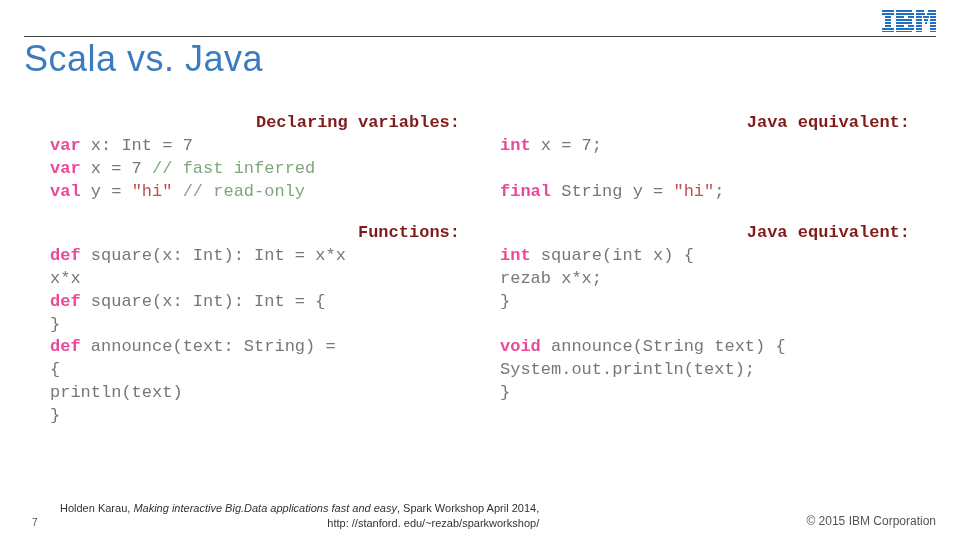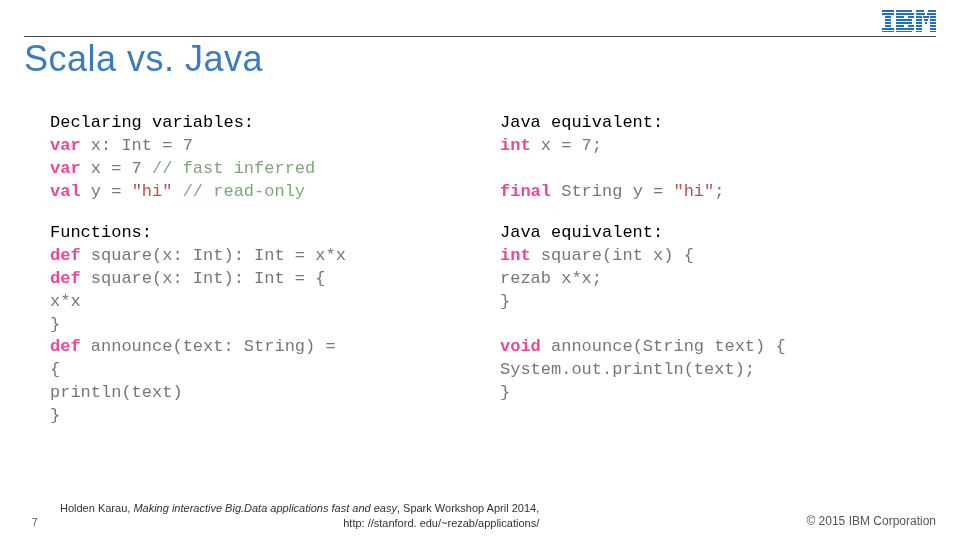--- a/index.html
+++ b/index.html
@@ -53,22 +53,23 @@
   }
   .col {
     flex: 1;
     font-family: "Consolas", "Menlo", "Courier New", monospace;
     font-size: 17px;
     line-height: 1.35;
     color: #777;
   }
   .block { margin-bottom: 18px; }
   .hdr {
-    font-weight: normal;
-    color: #000000;
+    font-weight: bold;
+    color: #7f1d1d;
+    text-align: right;
   }
   .kw { color: #ec4899; font-weight: bold; }
   .cm { color: #7ea77b; }
   .str { color: #c0504d; }
   .page-num {
     position: absolute;
     bottom: 12px;
     left: 32px;
     font-size: 10px;
     color: #555;
@@ -153,22 +154,22 @@
     <div class="col">
       <div class="block">
         <div class="hdr">Declaring variables:</div>
         <div><span class="kw">var</span><span> x: Int = 7</span></div>
         <div><span class="kw">var</span><span> x = 7 </span><span class="cm">// fast inferred</span></div>
         <div><span class="kw">val</span><span> y = </span><span class="str">"hi"</span><span> </span><span class="cm">// read-only</span></div>
       </div>
       <div class="block">
         <div class="hdr">Functions:</div>
         <div><span class="kw">def</span><span> square(x: Int): Int = x*x</span></div>
+        <div>  x*x</div>
         <div><span class="kw">def</span><span> square(x: Int): Int = {</span></div>
-        <div>  x*x</div>
         <div>}</div>
         <div><span class="kw">def</span><span> announce(text: String) =</span></div>
         <div>{</div>
         <div>  println(text)</div>
         <div>}</div>
       </div>
     </div>
 
     <div class="col">
       <div class="block">
@@ -187,17 +188,17 @@
         <div>  System.out.println(text);</div>
         <div>}</div>
       </div>
     </div>
   </div>
 
   <div class="page-num">7</div>
 
   <div class="citation">
     <span>Holden Karau, </span><span class="ital">Making interactive Big.Data applications fast and easy</span><span>, Spark Workshop April 2014,</span><br>
-    <span>http: //stanford. edu/~rezab/applications/</span>
+    <span>http: //stanford. edu/~rezab/sparkworkshop/</span>
   </div>
 
   <div class="copyright">© 2015 IBM Corporation</div>
 </div>
 
 </body></html>

